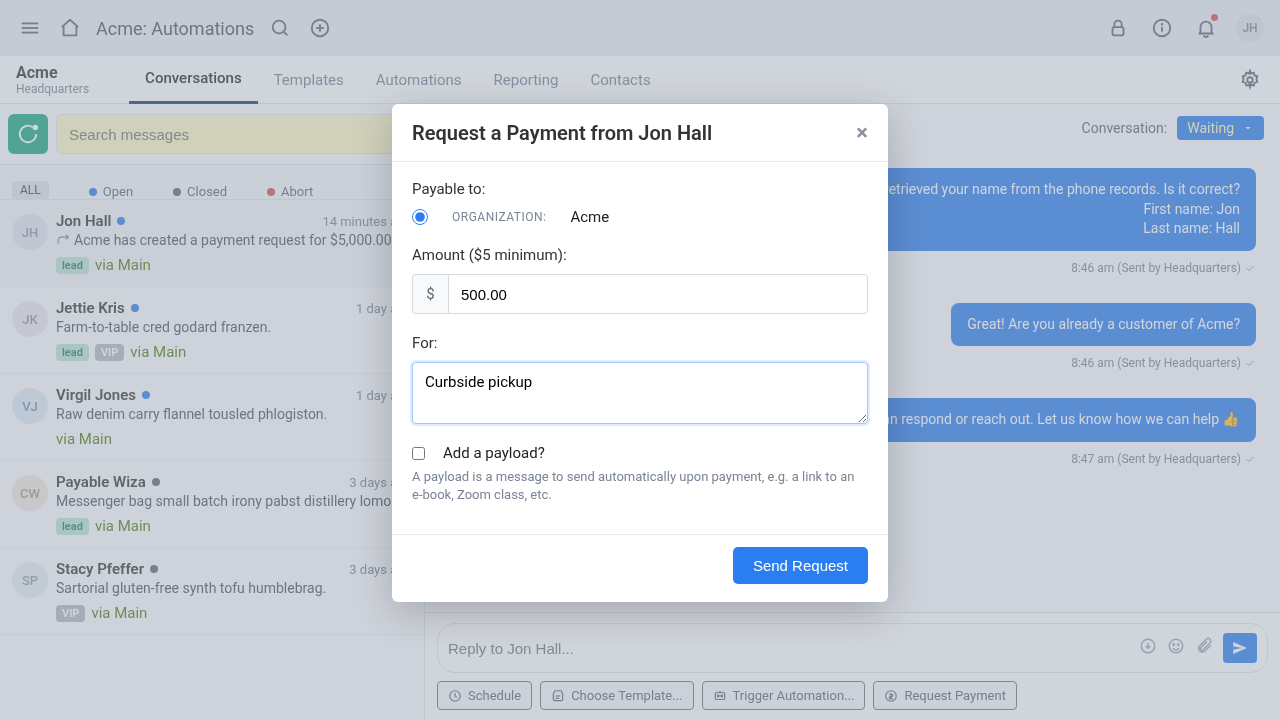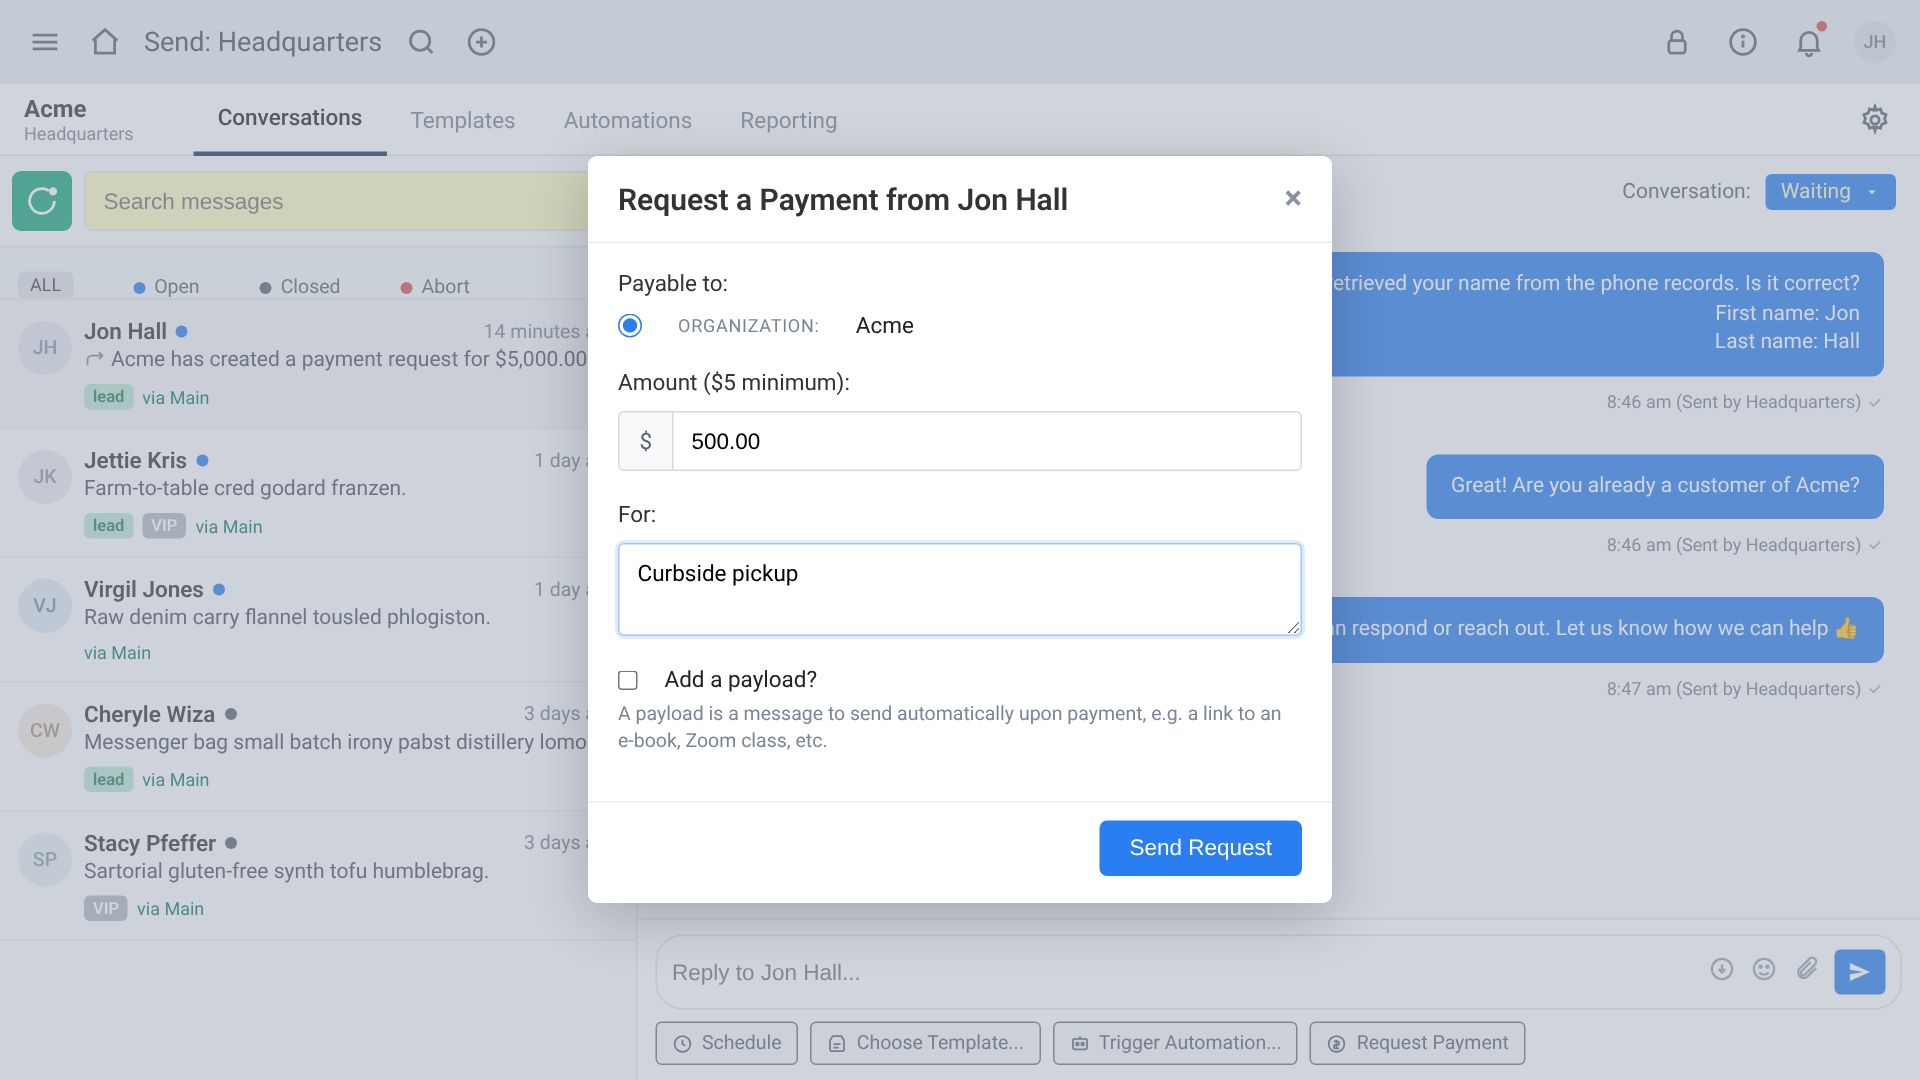--- a/index.html
+++ b/index.html
@@ -38,21 +38,21 @@
 .c3 { background: #e0ecf5; color: #6a8fb5; }
 .c4 { background: #f0e8e0; color: #a89478; }
 .c5 { background: #e6eef2; color: #8a9ca8; }
 .conv .line1 { display: flex; align-items: center; gap: 6px; }
 .conv .name { font-size: 15px; font-weight: 600; color: #333; }
 .conv .time { margin-left: auto; font-size: 13px; color: #7a8494; }
 .conv .preview { font-size: 14px; color: #4a5260; margin-top: 2px; white-space: nowrap; overflow: hidden; text-overflow: ellipsis; display: flex; align-items: center; gap: 4px; }
 .conv .tags { margin-top: 8px; display: flex; align-items: center; gap: 6px; font-size: 12px; }
 .tag-lead { background: #b8e5d4; color: #2a7a5a; padding: 2px 6px; border-radius: 4px; font-size: 11px; font-weight: 600; }
 .tag-vip { background: #b0b8c0; color: #fff; padding: 2px 6px; border-radius: 4px; font-size: 11px; font-weight: 600; }
-.via { color: #0f766e; font-size: 12px; }
+.via { color: #4d7c0f; font-size: 15px; }
 .chat { flex: 1; display: flex; flex-direction: column; background: #fbfcfd; position: relative; }
 .chat-header { height: 48px; display: flex; align-items: center; justify-content: flex-end; padding: 0 16px; gap: 10px; font-size: 14px; color: #5a6472; }
 .select-box { background: #2a7ef0; color: #fef9c3; padding: 4px 10px; border-radius: 4px; font-size: 14px; display: flex; align-items: center; gap: 8px; }
 .messages { flex: 1; padding: 16px 24px; overflow-y: auto; display: flex; flex-direction: column; gap: 10px; }
 .msg { max-width: 480px; background: #2a7ef0; color: #fff; padding: 12px 16px; border-radius: 8px; align-self: flex-end; position: relative; font-size: 14px; line-height: 1.4; text-align: right; }
 .msg::after { content: ''; position: absolute; right: -8px; top: 12px; border: 8px solid transparent; border-left-color: #2a7ef0; }
 .timestamp { align-self: flex-end; font-size: 12px; color: #7a8494; margin-bottom: 18px; }
 .reply-area { border-top: 1px solid #e1e5ea; padding: 10px 12px; background: #fff; }
 .reply-input { display: flex; align-items: center; border: 1px solid #e1e5ea; border-radius: 18px; height: 50px; padding: 0 10px; gap: 10px; }
 .reply-input input { flex: 1; border: none; outline: none; font-size: 15px; color: #7a8494; background: transparent; }
@@ -91,21 +91,21 @@
         <line x1="3" y1="12" x2="21" y2="12"></line>
         <line x1="3" y1="17" x2="21" y2="17"></line>
       </svg>
     </div>
   <div class="icon-btn">
       <svg viewBox="0 0 24 24" fill="none" stroke="currentColor" stroke-width="2">
         <path d="M3 11l9-8 9 8"></path>
         <path d="M5 10v10h14V10"></path>
       </svg>
     </div>
-  <div class="breadcrumb">Send: Headquarters</div>
+  <div class="breadcrumb">Acme: Automations</div>
   <div class="icon-btn">
       <svg viewBox="0 0 24 24" fill="none" stroke="currentColor" stroke-width="2">
         <circle cx="11" cy="11" r="7"></circle>
         <line x1="20" y1="20" x2="16" y2="16"></line>
       </svg>
     </div>
   <div class="icon-btn">
       <svg viewBox="0 0 24 24" fill="none" stroke="currentColor" stroke-width="2">
         <circle cx="12" cy="12" r="9"></circle>
         <line x1="12" y1="8" x2="12" y2="16"></line>
@@ -138,20 +138,21 @@
 
 <div class="tabs-row">
   <div class="org-block">
     <div class="org-name">Acme</div>
     <div class="org-sub">Headquarters</div>
   </div>
   <div class="tab active">Conversations</div>
   <div class="tab">Templates</div>
   <div class="tab">Automations</div>
   <div class="tab">Reporting</div>
+  <div class="tab">Contacts</div>
   <div class="tabs-right">
     <div class="icon-btn">
         <svg viewBox="0 0 24 24" fill="none" stroke="currentColor" stroke-width="2">
           <circle cx="12" cy="12" r="3"></circle>
           <path d="M12 2l1 3 3-1 1 3 3 1-1 3 1 3-3 1-1 3-3-1-1 3-1-3-3 1-1-3-3-1 1-3-1-3 3-1 1-3 3 1z"></path>
         </svg>
       </div>
   </div>
 </div>
 
@@ -229,21 +230,21 @@
     <div class="preview">
             <span>Raw denim carry flannel tousled phlogiston.</span>
           </div>
     <div class="tags">
             <span class="via">via Main</span>
           </div>
         </div>
         <div class="conv">
     <div class="av c4">CW</div>
     <div class="line1">
-            <span class="name">Cheryle Wiza</span>
+            <span class="name">Payable Wiza</span>
             <span class="dot d-dark"></span>
             <span class="time">3 days ago</span>
           </div>
     <div class="preview">
             <span>Messenger bag small batch irony pabst distillery lomo.</span>
           </div>
     <div class="tags">
             <span class="tag-lead">lead</span>
             <span class="via">via Main</span>
           </div>

